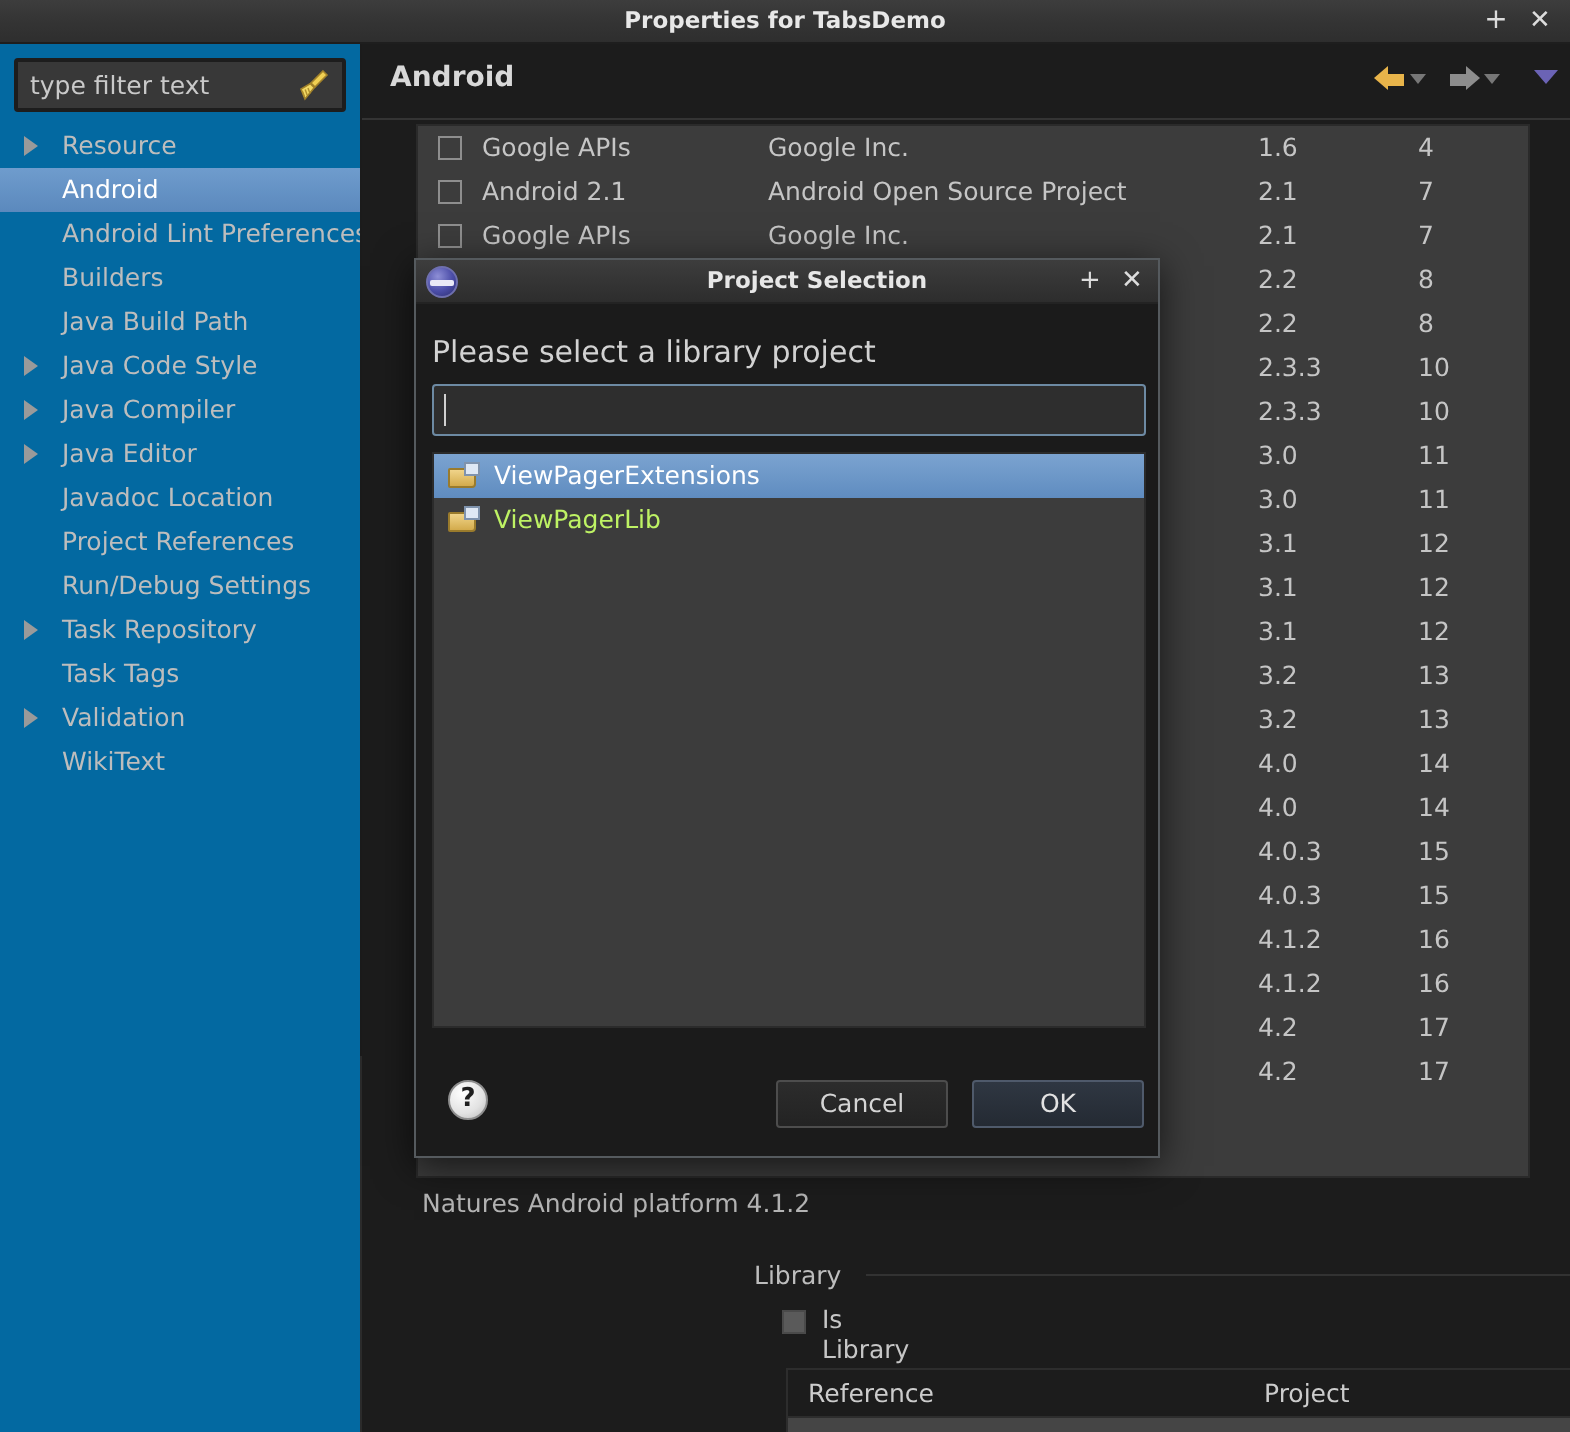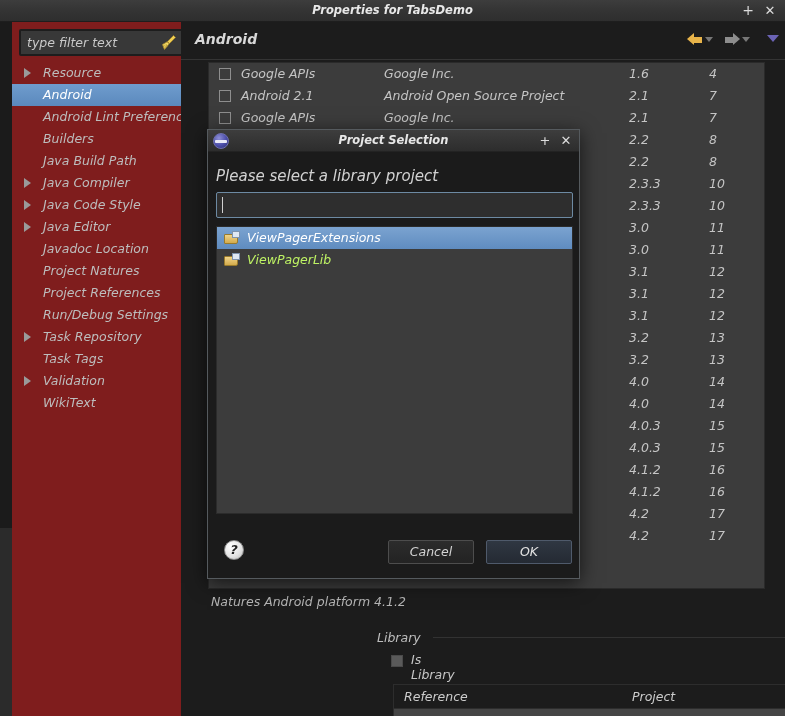--- a/index.html
+++ b/index.html
@@ -2,21 +2,21 @@
 <html><head>
 <meta charset="utf-8">
 <style>
   * { box-sizing: border-box; margin: 0; padding: 0; }
   html, body {
     width: 785px; height: 716px;
     background: #2b2b2b;
     font-family: "DejaVu Sans", "Liberation Sans", sans-serif;
     overflow: hidden;
   }
-  #root { position: relative; width: 785px; height: 528px; background: #1b1b1b; font-style: italic; }
+  #root { position: relative; width: 785px; height: 528px; background: #1b1b1b; }
 
   
   .titlebar {
     position: absolute; left: 0; top: 0; width: 785px; height: 22px;
     background: linear-gradient(to bottom, #3d3d3d 0%, #343434 50%, #2e2e2e 100%);
     border-bottom: 1px solid #1e1e1e;
   }
   .titlebar-title {
     position: absolute; left: 0; top: 0; width: 785px; line-height: 21px;
     text-align: center; color: #e8e8e8; font-size: 11.5px; font-weight: bold;
@@ -24,22 +24,22 @@
   .tb-btn {
     position: absolute; top: 0; height: 22px; width: 22px;
     color: #dcdcdc; font-size: 14px; line-height: 21px; text-align: center;
     cursor: default;
   }
   .tb-plus { right: 26px; }
   .tb-close { right: 4px; font-size: 13px; }
 
   
   .leftpane {
-    position: absolute; left: 12px; top: 22px; width: 180px; height: 694px;
-    background: #7f1d1d;
+    position: absolute; left: 0; top: 22px; width: 180px; height: 694px;
+    background: #0369a1;
   }
   .filterbox {
     position: absolute; left: 7px; top: 7px; width: 166px; height: 27px;
     background: #383838; border: 2px solid #1d1d1d; border-radius: 2px;
   }
   .filterbox .ph {
     position: absolute; left: 6px; top: 0; line-height: 23px;
     color: #c9c9c9; font-size: 12.5px;
   }
   .broom {
@@ -161,21 +161,21 @@
     position: absolute; left: 207px; top: 129px; width: 373px; height: 450px;
     background: #1b1b1b; border: 1px solid #555a5e;
     box-shadow: 0 4px 18px rgba(0,0,0,0.65);
   }
   .dlg-title {
     position: absolute; left: 0; top: 0; width: 371px; height: 22px;
     background: linear-gradient(to bottom, #3d3d3d 0%, #343434 55%, #2d2d2d 100%);
     border-bottom: 1px solid #232323;
   }
   .dlg-title-text {
-    position: absolute; left: 0; top: 0; width: 371px; line-height: 21px;
+    position: absolute; left: 15px; top: 0; width: 371px; line-height: 21px;
     text-align: center; color: #e7e7e7; font-size: 11.5px; font-weight: bold;
   }
   .eclipse-logo {
     position: absolute; left: 5px; top: 3px; width: 16px; height: 16px;
     border-radius: 50%;
     background: radial-gradient(circle at 35% 30%, #8e8fd6 0%, #4b4da8 55%, #2b2c6e 100%);
     border: 1px solid #6e6fae;
   }
   .eclipse-logo::after {
     content: ""; position: absolute; left: 1px; top: 6px; width: 12px; height: 3px;
@@ -266,25 +266,24 @@
           <path d="M3.2 11.6 L4.2 14.2 M4.6 10.8 L5.6 13.6 M6.0 10.0 L7.0 12.8" stroke="#b08f2e" stroke-width="0.7"></path>
         </svg>
       </div>
     </div>
     <div class="tree" id="tree">
         <div class="tree-item"><span class="tree-arrow"></span><span>Resource</span></div>
         <div class="tree-item selected"><span>Android</span></div>
         <div class="tree-item"><span>Android Lint Preferences</span></div>
         <div class="tree-item"><span>Builders</span></div>
         <div class="tree-item"><span>Java Build Path</span></div>
+        <div class="tree-item"><span class="tree-arrow"></span><span>Java Code Style</span></div>
         <div class="tree-item"><span class="tree-arrow"></span><span>Java Compiler</span></div>
-        <div class="tree-item"><span class="tree-arrow"></span><span>Java Code Style</span></div>
         <div class="tree-item"><span class="tree-arrow"></span><span>Java Editor</span></div>
         <div class="tree-item"><span>Javadoc Location</span></div>
-        <div class="tree-item"><span>Project Natures</span></div>
         <div class="tree-item"><span>Project References</span></div>
         <div class="tree-item"><span>Run/Debug Settings</span></div>
         <div class="tree-item"><span class="tree-arrow"></span><span>Task Repository</span></div>
         <div class="tree-item"><span>Task Tags</span></div>
         <div class="tree-item"><span class="tree-arrow"></span><span>Validation</span></div>
         <div class="tree-item"><span>WikiText</span></div>
       </div>
   </div>
 
   <div class="rightpane">

